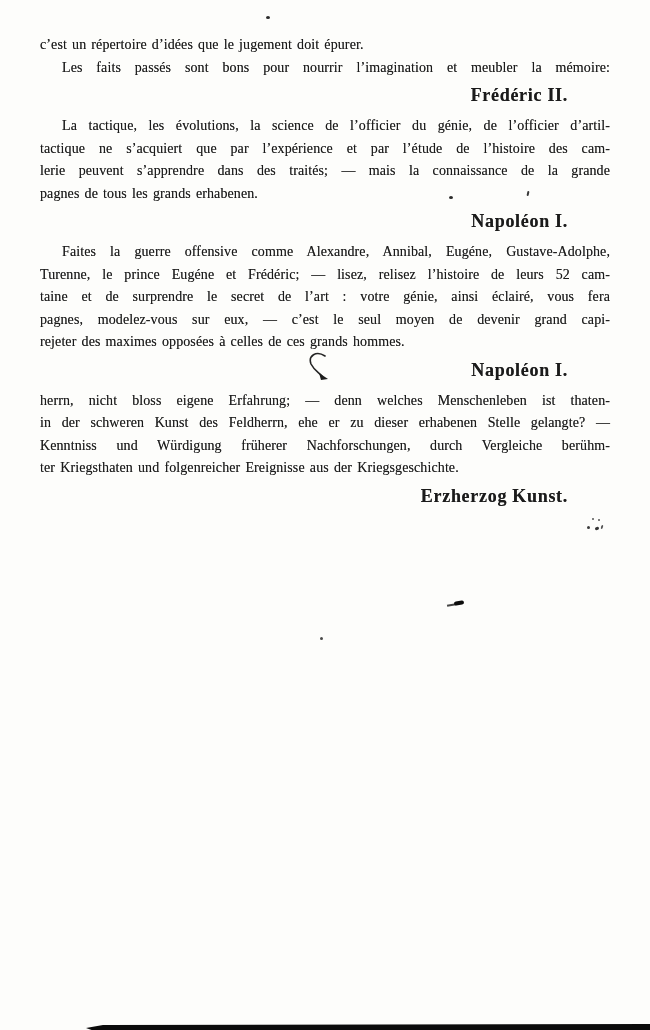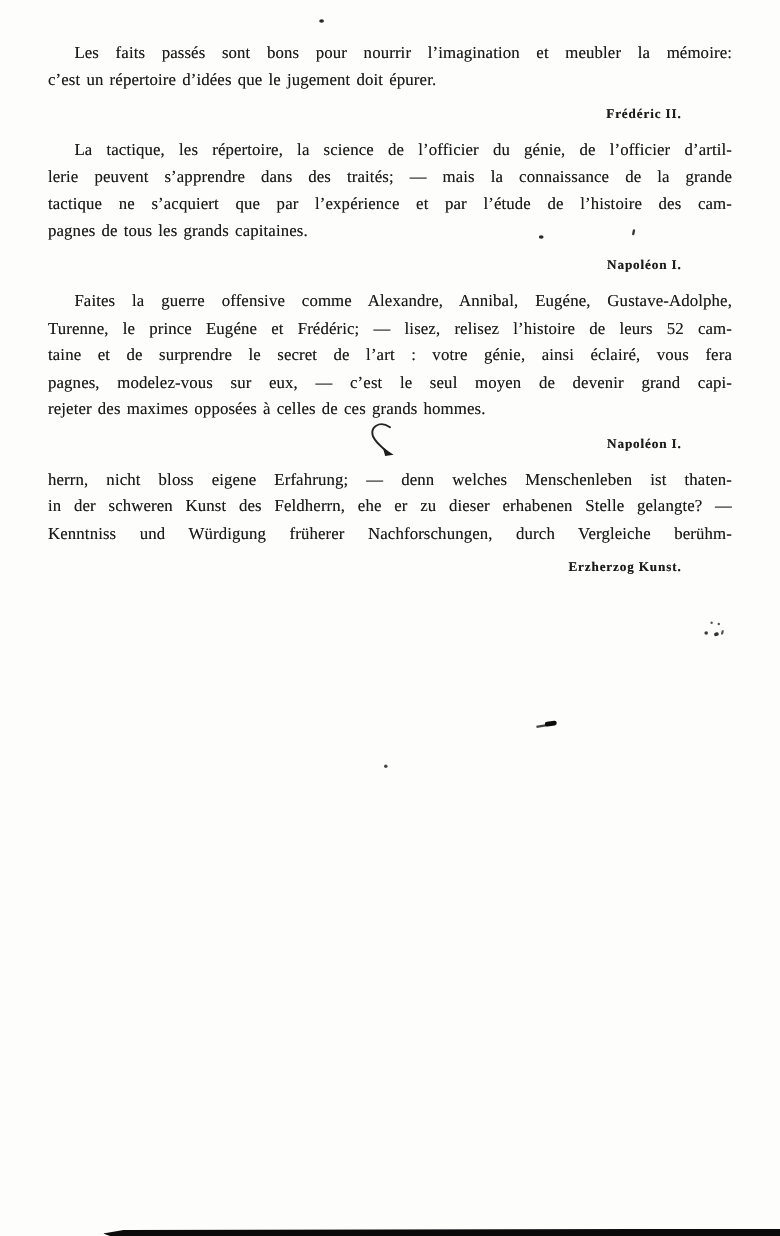--- a/index.html
+++ b/index.html
@@ -21,21 +21,21 @@
     letter-spacing:0.1px;
     word-spacing:1.5px;
     text-align:justify;
     text-align-last:justify;
     text-shadow:0 0 0.4px rgba(20,20,20,0.55);
   }
   .qline.first { padding-left:22px; }
   .qline.last  { text-align-last:left; }
   .attribution {
     margin:5px 0 9px 0;
-    font-size:11px;
+    font-size:18px;
     line-height:22px;
     font-weight:bold;
     letter-spacing:0.7px;
     text-align:right;
     padding-right:42px;
     text-shadow:0 0 0.4px rgba(20,20,20,0.6);
   }
   
   .artifact { position:absolute; pointer-events:none; }
   .speck { background:#2a2a2a; border-radius:50%; }
@@ -61,46 +61,47 @@
   }
 </style>
 </head>
 <body>
 
 <div class="page">
 
   <main class="text-block">
 
     <section class="quote">
+      <p class="qline last">c’est un répertoire d’idées que le jugement doit épurer.</p>
       <p class="qline first">Les faits passés sont bons pour nourrir l’imagination et meubler la mémoire:</p>
-      <p class="qline last">c’est un répertoire d’idées que le jugement doit épurer.</p>
       <p class="attribution">Frédéric II.</p>
     </section>
 
     <section class="quote">
-      <p class="qline first">La tactique, les répertoire, la science de l’officier du génie, de l’officier d’artil-</p>
+      <p class="qline first">La tactique, les évolutions, la science de l’officier du génie, de l’officier d’artil-</p>
+      <p class="qline">tactique ne s’acquiert que par l’expérience et par l’étude de l’histoire des cam-</p>
       <p class="qline">lerie peuvent s’apprendre dans des traités; — mais la connaissance de la grande</p>
-      <p class="qline">tactique ne s’acquiert que par l’expérience et par l’étude de l’histoire des cam-</p>
-      <p class="qline last">pagnes de tous les grands capitaines.</p>
+      <p class="qline last">pagnes de tous les grands erhabenen.</p>
       <p class="attribution">Napoléon I.</p>
     </section>
 
     <section class="quote">
       <p class="qline first">Faites la guerre offensive comme Alexandre, Annibal, Eugéne, Gustave-Adolphe,</p>
       <p class="qline">Turenne, le prince Eugéne et Frédéric; — lisez, relisez l’histoire de leurs 52 cam-</p>
       <p class="qline">taine et de surprendre le secret de l’art : votre génie, ainsi éclairé, vous fera</p>
       <p class="qline">pagnes, modelez-vous sur eux, — c’est le seul moyen de devenir grand capi-</p>
       <p class="qline last">rejeter des maximes opposées à celles de ces grands hommes.</p>
       <p class="attribution">Napoléon I.</p>
     </section>
 
     <section class="quote">
       <p class="qline">herrn, nicht bloss eigene Erfahrung; — denn welches Menschenleben ist thaten-</p>
       <p class="qline">in der schweren Kunst des Feldherrn, ehe er zu dieser erhabenen Stelle gelangte? —</p>
       <p class="qline">Kenntniss und Würdigung früherer Nachforschungen, durch Vergleiche berühm-</p>
+      <p class="qline last">ter Kriegsthaten und folgenreicher Ereignisse aus der Kriegsgeschichte.</p>
       <p class="attribution">Erzherzog Kunst.</p>
     </section>
 
   </main>
 
   <div class="artifact speck speck-top"></div>
   <div class="artifact speck speck-mid"></div>
   <div class="artifact tick-mid"></div>
 
   <div class="artifact squiggle">

